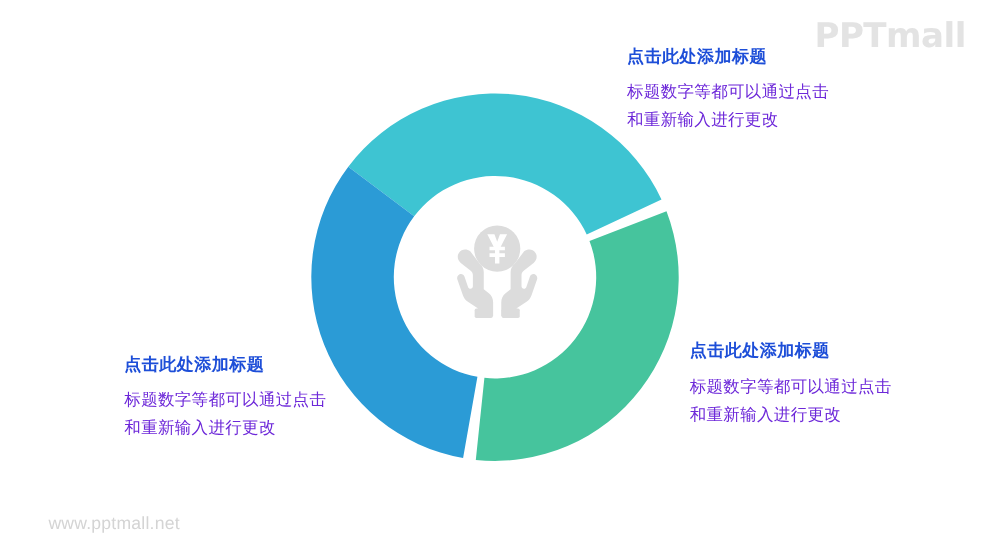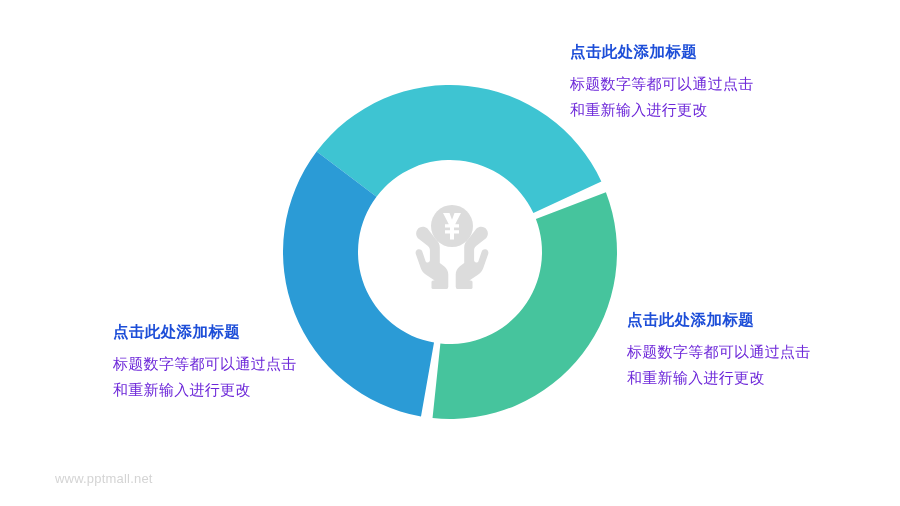--- a/index.html
+++ b/index.html
@@ -34,23 +34,23 @@
     letter-spacing: -0.5px;
     color: #e3e3e3;
     font-family: "DejaVu Sans", sans-serif;
     user-select: none;
     line-height: 1;
   }
 
   
   #footer-watermark {
     position: absolute;
-    left: 55px;
+    left: 44px;
     bottom: 20px;
-    font-size: 13px;
+    font-size: 16px;
     color: #d4d4d4;
     letter-spacing: 0.2px;
     font-family: "Liberation Sans", sans-serif;
   }
 
   
   #donut-chart {
     position: absolute;
     left: 268px;
     top: 70px;
@@ -102,20 +102,21 @@
 
   #callout-top    { left: 570px; top: 42px;  }
   #callout-right  { left: 627px; top: 310px; }
   #callout-left   { left: 113px; top: 322px; }
 </style>
 </head>
 <body>
 
 <div id="slide">
 
+  <div id="brand-logo">PPTmall</div>
 
   <div id="donut-chart">
     <svg viewBox="0 0 364 364" xmlns="http://www.w3.org/2000/svg">
 
       <path fill="#3ec4d2" d="M 48.63 81.50 A 167 167 0 0 1 333.35 111.42 L 265.38 143.12 A 92 92 0 0 0 108.53 126.63 Z"></path>
 
       <path fill="#46c49d" d="M 337.91 122.15 A 167 167 0 0 1 164.54 348.09 L 172.38 273.50 A 92 92 0 0 0 267.89 149.03 Z"></path>
 
       <path fill="#2b9bd6" d="M 153.00 346.46 A 167 167 0 0 1 48.63 81.50 L 108.53 126.63 A 92 92 0 0 0 166.02 272.60 Z"></path>
     </svg>

